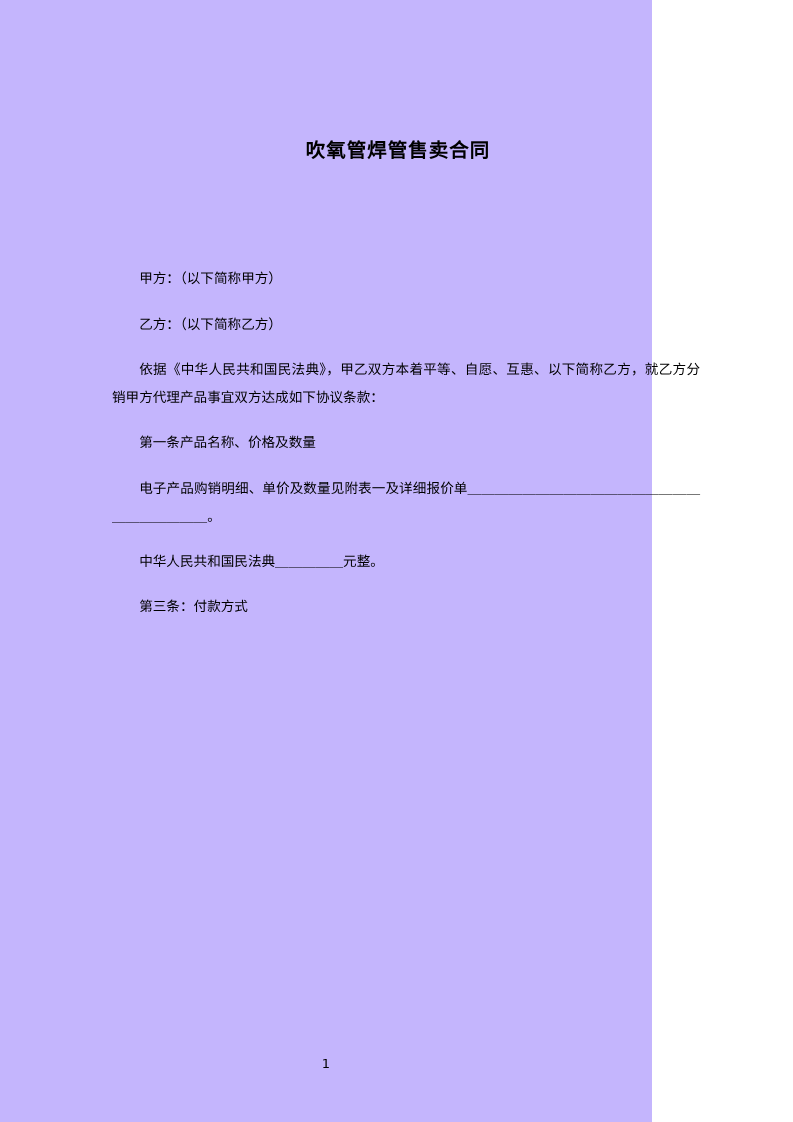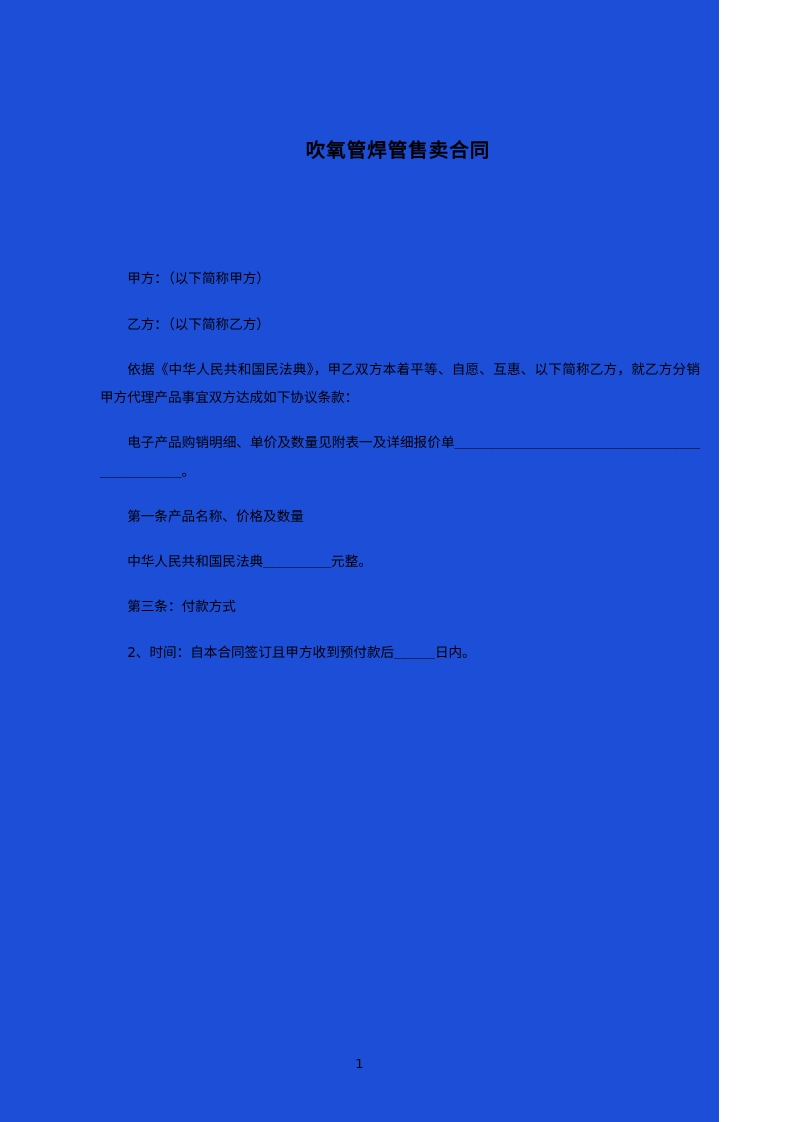--- a/index.html
+++ b/index.html
@@ -10,25 +10,25 @@
   body {
     width: 793px;
     height: 1122px;
     font-family: "DejaVu Sans", "Liberation Sans", sans-serif;
     color: #000000;
     position: relative;
     overflow: hidden;
   }
   .page {
     position: relative;
-    width: 719px;
+    width: 652px;
     height: 1122px;
     box-sizing: border-box;
     padding: 0;
-    background: #1d4ed8;
+    background: #c4b5fd;
     text-decoration: underline;
   }
   .content {
     position: absolute;
     left: 96px;
     top: 0;
     width: 604px;
   }
   .doc-title {
     text-align: center;
@@ -38,21 +38,21 @@
     margin: 0;
     padding-top: 137px;
     line-height: 1.4;
   }
   .body-block {
     margin-top: 100px;
   }
   p.para {
     font-size: 13.6px;
     line-height: 2.08;
-    margin: 0 0 17px 4px;
+    margin: 0 0 17px 16px;
     text-align: justify;
     text-justify: inter-ideograph;
     word-break: break-all;
   }
   p.indent {
     text-indent: 2em;
   }
   .page-number {
     position: absolute;
     left: 0;
@@ -68,23 +68,22 @@
 
 <div class="page">
   <div class="content">
 
     <h1 class="doc-title">吹氧管焊管售卖合同</h1>
 
     <div class="body-block">
       <p class="para indent">甲方：（以下简称甲方）</p>
       <p class="para indent">乙方：（以下简称乙方）</p>
       <p class="para indent">依据《中华人民共和国民法典》，甲乙双方本着平等、自愿、互惠、以下简称乙方，就乙方分销甲方代理产品事宜双方达成如下协议条款：</p>
+      <p class="para indent">第一条产品名称、价格及数量</p>
       <p class="para indent">电子产品购销明细、单价及数量见附表一及详细报价单＿＿＿＿＿＿＿＿＿＿＿＿＿＿＿＿＿＿＿＿＿＿＿＿。</p>
-      <p class="para indent">第一条产品名称、价格及数量</p>
       <p class="para indent">中华人民共和国民法典＿＿＿＿＿元整。</p>
       <p class="para indent">第三条：付款方式</p>
-      <p class="para indent">2、时间：自本合同签订且甲方收到预付款后＿＿＿日内。</p>
     </div>
 
   </div>
 
   <div class="page-number">1</div>
 </div>
 
 </body></html>

